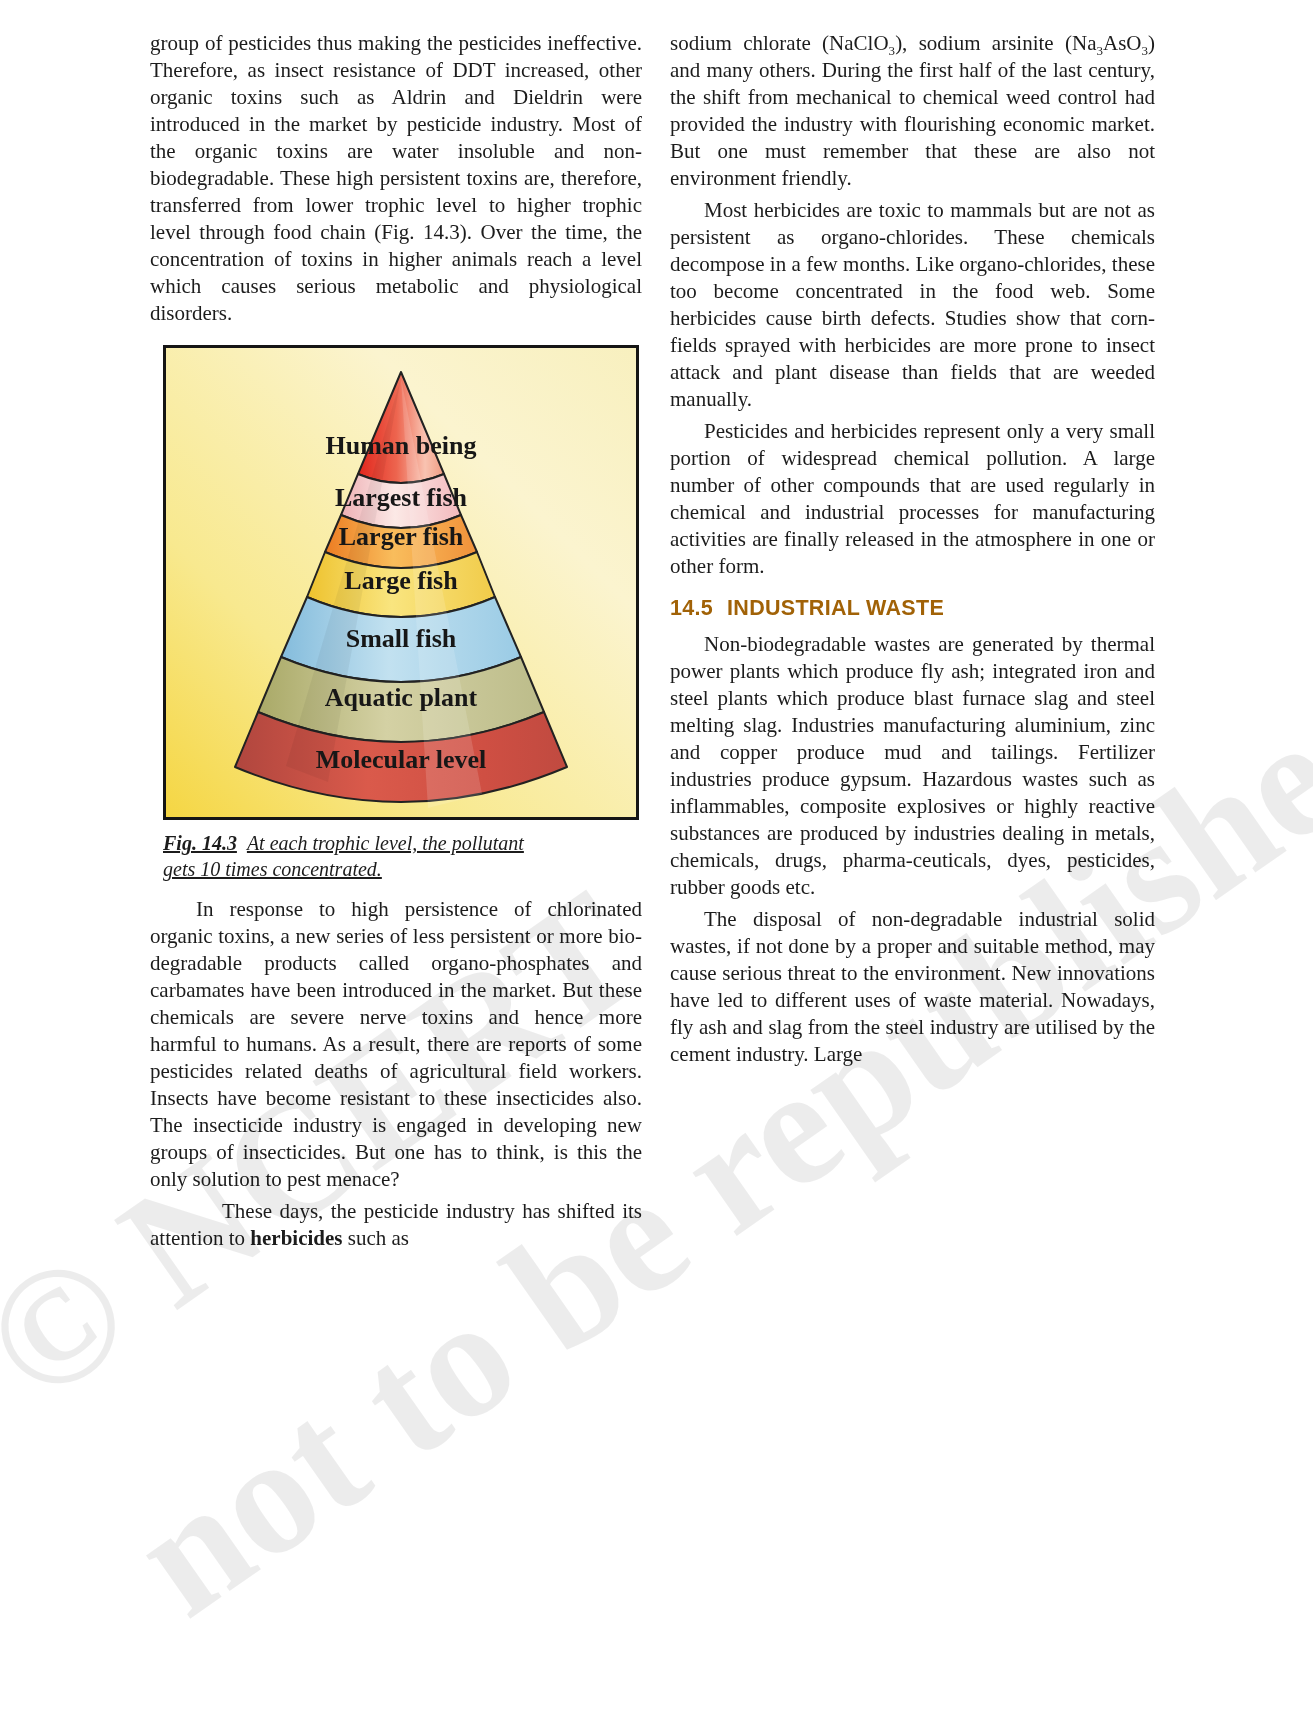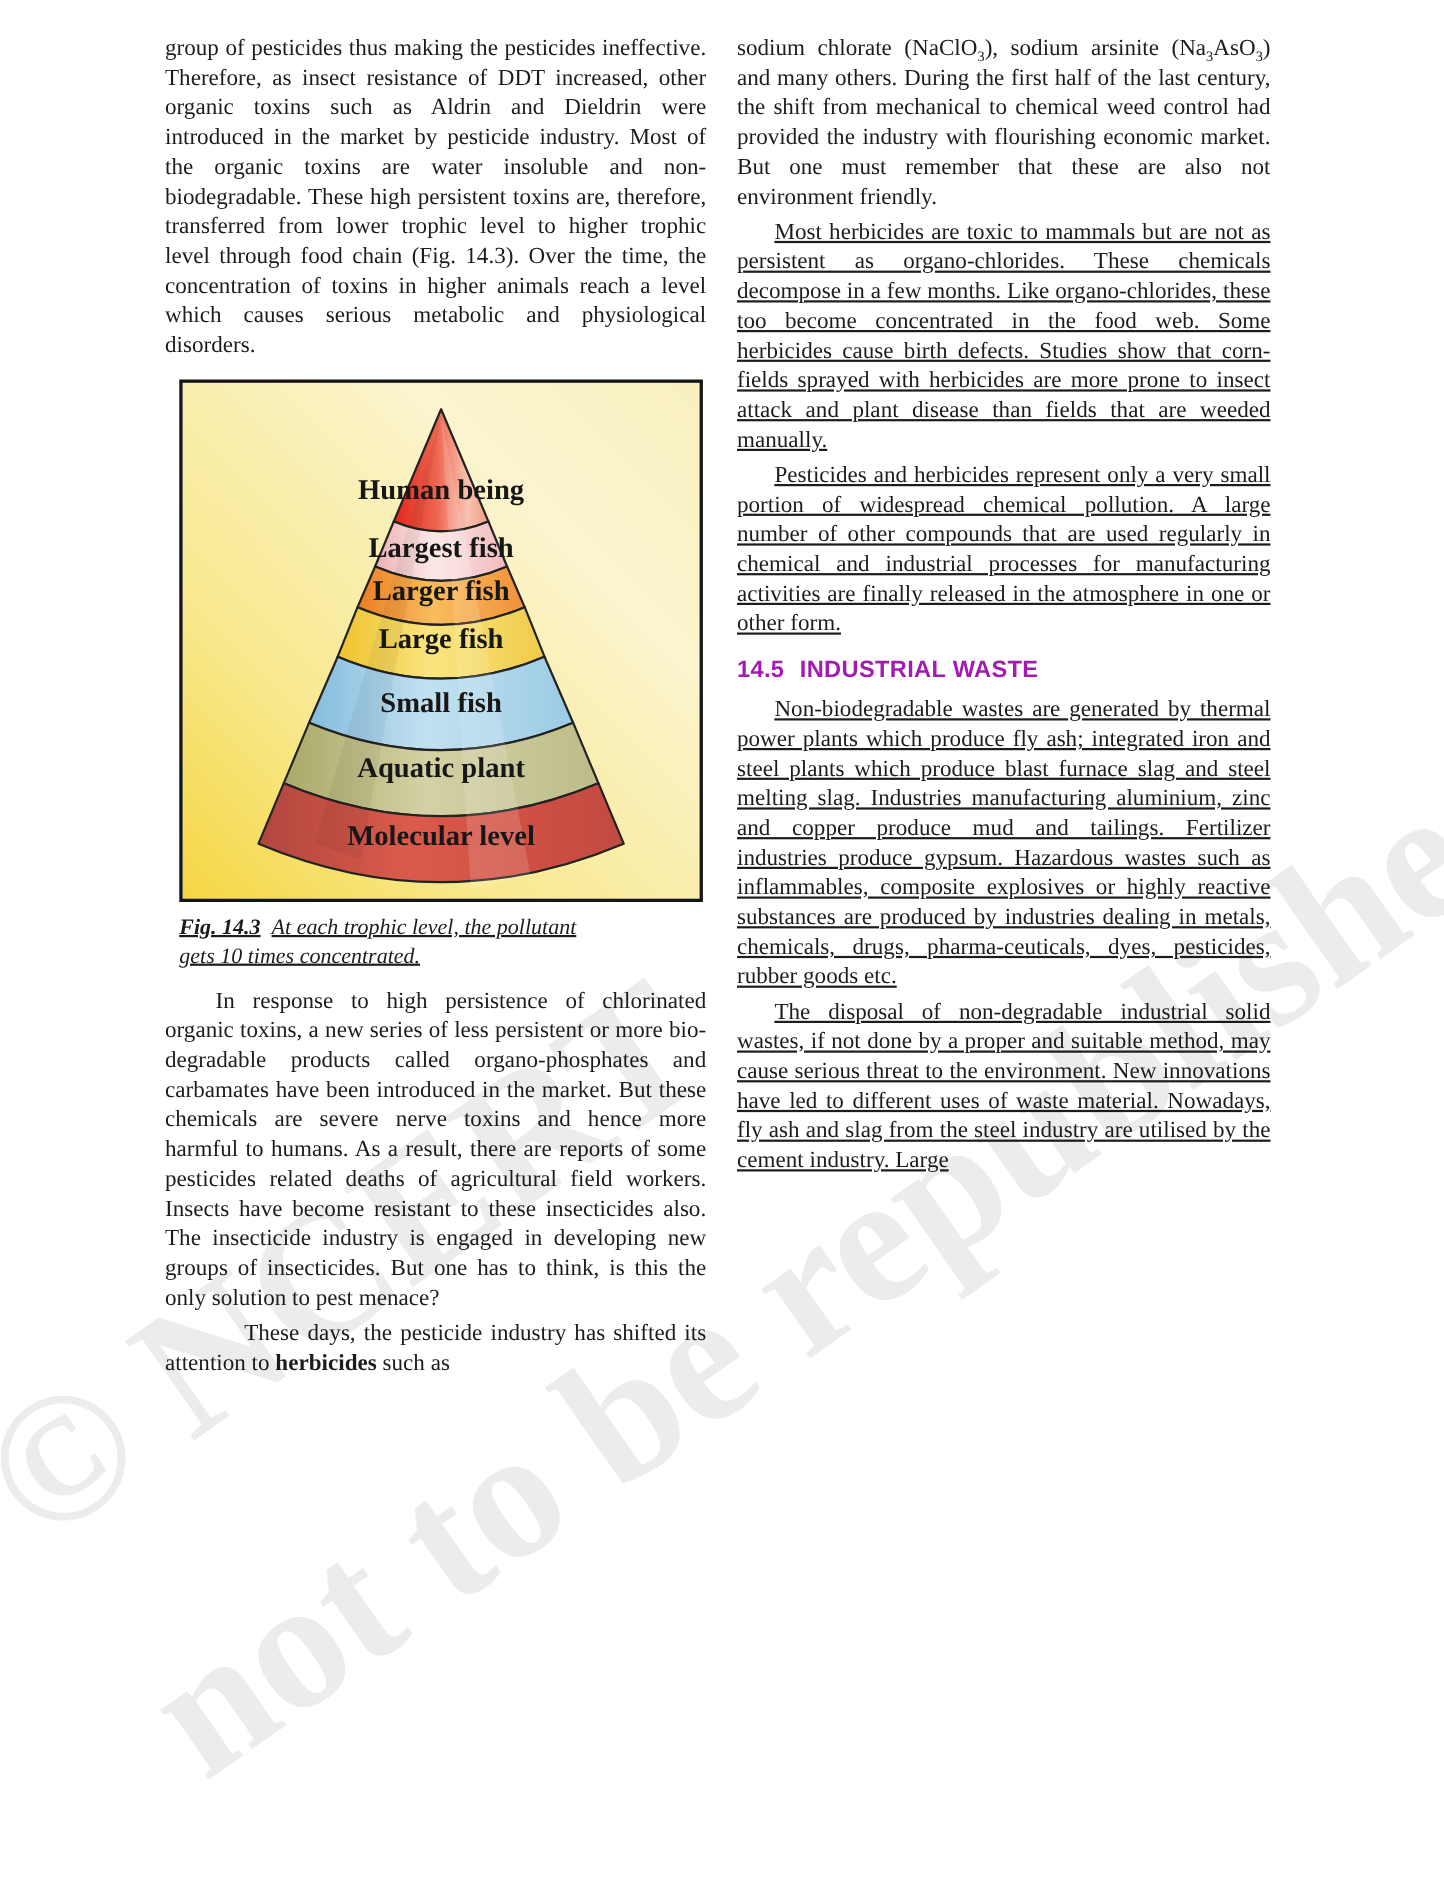--- a/index.html
+++ b/index.html
@@ -23,21 +23,21 @@
   .columns{margin:30px 150px 0 150px;display:flex;gap:28px;}
   .col-left{width:492px;}
   .col-right{width:485px;}
   .col p{
     margin:0 0 5px 0;
     font-size:21px;line-height:27px;
     text-align:justify;
   }
   .indent{text-indent:46px;}
   .indent-lg{text-indent:72px;}
-  .indent-sm{text-indent:34px;text-decoration:underline;}
+  .indent-sm{text-indent:34px;}
   sub{font-size:0.62em;line-height:0;}
   
   .figure-box{
     margin:18px 0 10px 13px;
     width:470px;height:469px;
     border:3px solid #151515;
     background:linear-gradient(to top right,#f5d643 0%,#f8e98f 30%,#fbf4cf 72%,#f8f0bf 100%);
   }
   .figure-box svg{display:block;}
   .caption{
@@ -156,21 +156,21 @@
 
         <p class="indent">In response to high persistence of chlorinated organic toxins, a new series of less persistent or more bio-degradable products called organo-phosphates and carbamates have been introduced in the market. But these chemicals are severe nerve toxins and hence more harmful to humans. As a result, there are reports of some pesticides related deaths of agricultural field workers.  Insects have become resistant to these insecticides also.  The insecticide industry is engaged in developing new groups of insecticides.  But one has to think, is this the only solution to pest menace?</p>
         <p class="indent-lg">These days, the pesticide industry has shifted its attention to <b>herbicides</b> such as</p>
       </div>
 
       <div class="col col-right">
         <p>sodium chlorate (NaClO<sub>3</sub>), sodium arsinite (Na<sub>3</sub>AsO<sub>3</sub>) and many others.  During the first half of the last century, the shift from mechanical to chemical weed control had provided the industry with flourishing economic market. But one must remember that these are also not environment friendly.</p>
         <p class="indent-sm">Most herbicides are toxic to mammals but are not as persistent as organo-chlorides. These chemicals decompose in a few months. Like organo-chlorides, these too become concentrated in the food web.  Some herbicides cause birth defects.  Studies show that corn-fields sprayed with herbicides are more prone to insect attack and plant disease than fields that are weeded manually.</p>
         <p class="indent-sm">Pesticides and herbicides represent only a very small portion of widespread chemical pollution. A large number of other compounds that are used regularly in chemical and industrial processes for manufacturing activities are finally released in the atmosphere in one or other form.</p>
 
-        <div class="sec-heading" style="color: #a21caf;">
+        <div class="sec-heading" style="color: #a16207;">
           <span class="sec-num">14.5</span><span>INDUSTRIAL WASTE</span>
         </div>
 
         <p class="indent-sm">Non-biodegradable wastes are generated by thermal power plants which produce fly ash; integrated iron and steel plants which produce blast furnace slag and steel melting slag. Industries manufacturing aluminium, zinc and copper produce mud and tailings. Fertilizer industries produce gypsum. Hazardous wastes such as inflammables, composite explosives or highly reactive substances are produced by industries dealing in metals, chemicals, drugs, pharma-ceuticals, dyes, pesticides, rubber goods etc.</p>
         <p class="indent-sm">The disposal of non-degradable industrial solid wastes, if not done by a proper and suitable method, may cause serious threat to the environment.  New innovations have led to different uses of waste material.  Nowadays, fly ash and slag from the steel industry are utilised by the cement industry.  Large</p>
       </div>
 
     </div>
   </div>
 

